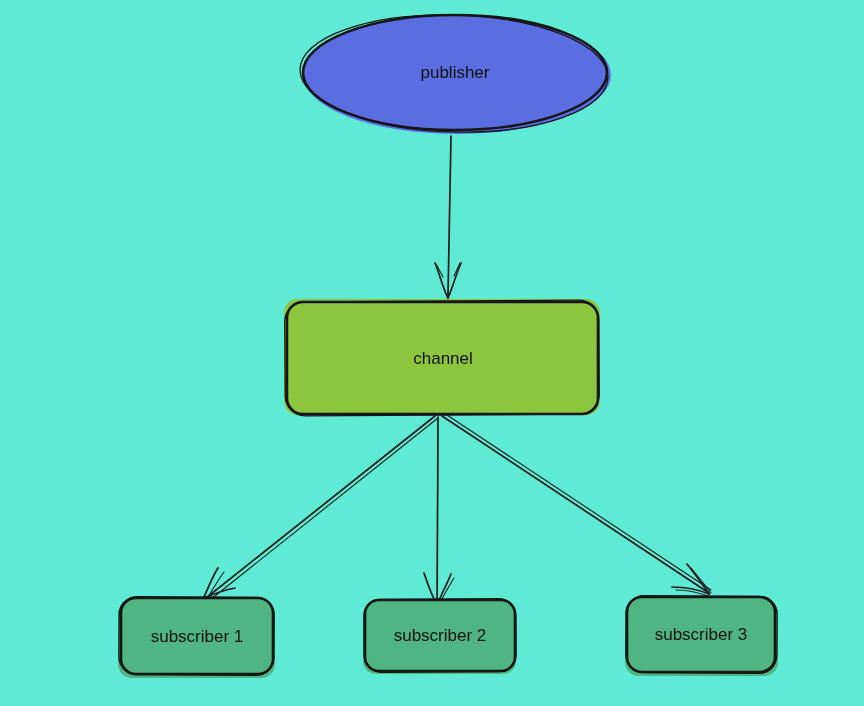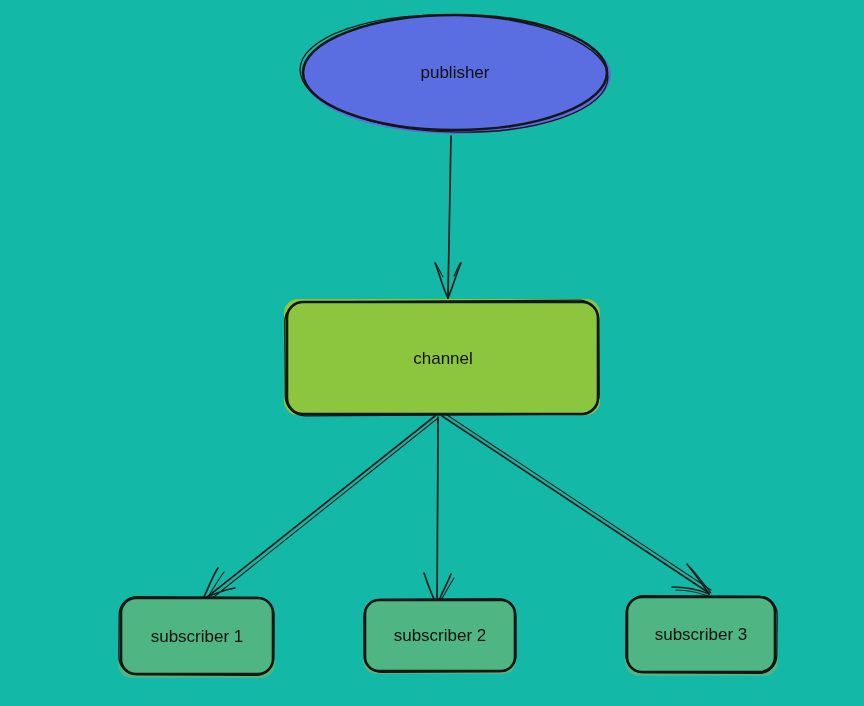--- a/index.html
+++ b/index.html
@@ -4,21 +4,21 @@
 <style>
   html, body {
     margin: 0;
     padding: 0;
     background: #ffffff;
   }
   .stage {
     position: relative;
     width: 864px;
     height: 706px;
-    background: #14b8a6;
+    background: #5eead4;
     overflow: hidden;
   }
   svg { display: block; }
   .shape {
     stroke: #161616;
     stroke-width: 2.6;
   }
   .underfill {
     stroke: none;
   }

